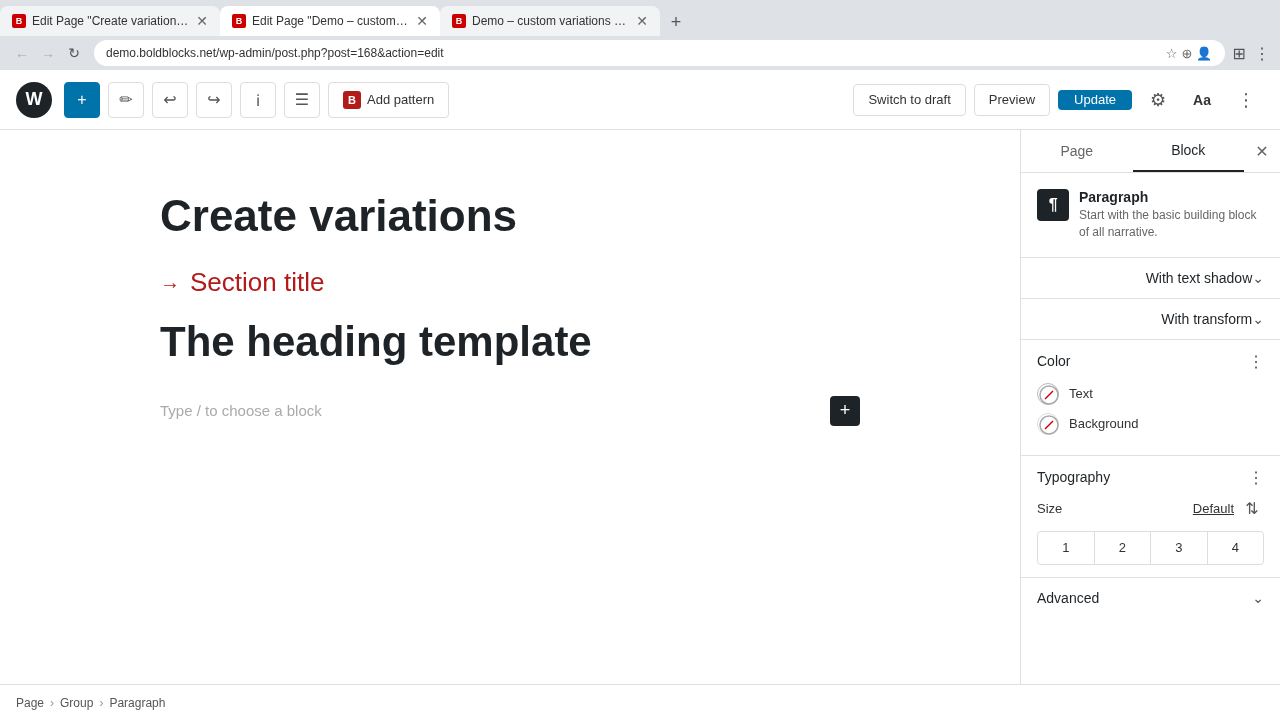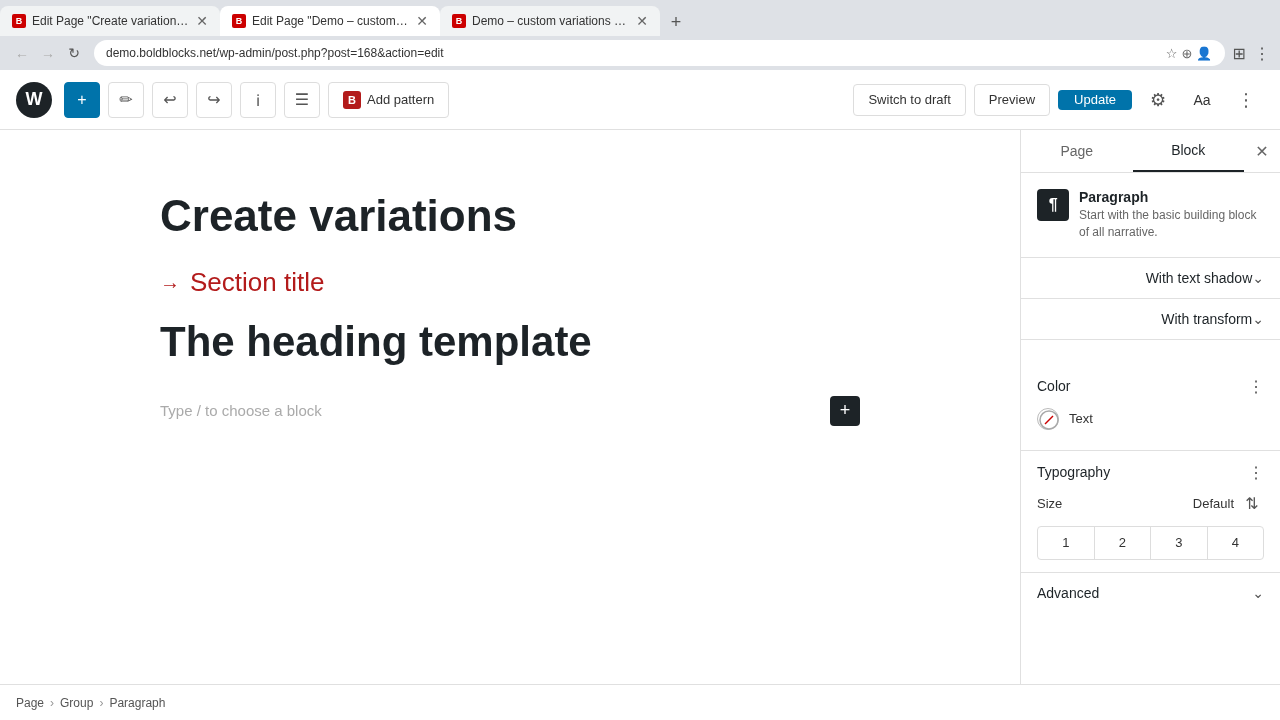--- a/index.html
+++ b/index.html
@@ -28,21 +28,21 @@
     .wp-logo { width: 36px; height: 36px; background: #1d2327; border-radius: 50%; display: flex; align-items: center; justify-content: center; color: white; font-size: 18px; font-weight: bold; margin-right: 4px; }
     .toolbar-btn { width: 36px; height: 36px; display: flex; align-items: center; justify-content: center; border: 1px solid #ddd; border-radius: 4px; cursor: pointer; color: #555; font-size: 16px; background: #fff; }
     .toolbar-btn.blue-btn { background: #0073aa; color: white; border-color: #0073aa; border-radius: 4px; }
     .add-pattern-btn { height: 36px; display: flex; align-items: center; gap: 6px; padding: 0 14px; background: #fff; border: 1px solid #ddd; border-radius: 4px; font-size: 13px; color: #333; cursor: pointer; }
     .add-pattern-btn .b-logo { width: 18px; height: 18px; background: #b31b1b; border-radius: 3px; color: white; font-size: 11px; font-weight: bold; display: flex; align-items: center; justify-content: center; }
     .toolbar-right { margin-left: auto; display: flex; align-items: center; gap: 8px; }
     .switch-draft-btn { height: 32px; padding: 0 14px; background: #fff; border: 1px solid #ddd; border-radius: 4px; font-size: 13px; color: #333; cursor: pointer; }
     .preview-btn { height: 32px; padding: 0 14px; background: #fff; border: 1px solid #ddd; border-radius: 4px; font-size: 13px; color: #333; cursor: pointer; }
     .update-btn { height: 20px; padding: 0 16px; background: #0073aa; color: white; border: none; border-radius: 4px; font-size: 13px; cursor: pointer; font-weight: 500; }
     .settings-icon-btn { width: 36px; height: 36px; display: flex; align-items: center; justify-content: center; cursor: pointer; color: #555; font-size: 18px; }
-    .aa-btn { width: 36px; height: 36px; display: flex; align-items: center; justify-content: center; cursor: pointer; font-size: 14px; font-weight: normal; color: #333; }
+    .aa-btn { width: 36px; height: 36px; display: flex; align-items: center; justify-content: center; cursor: pointer; font-size: 14px; font-weight: bold; color: #333; }
     .more-btn { width: 36px; height: 36px; display: flex; align-items: center; justify-content: center; cursor: pointer; color: #555; font-size: 18px; }
 
     
     .main-area { display: flex; height: calc(720px - 70px - 60px); }
 
     
     .editor-area { flex: 1; background: #fff; overflow: auto; position: relative; }
     .editor-inner { padding: 60px 80px; max-width: 860px; margin: 0 auto; }
     .post-title { font-size: 44px; font-weight: 700; color: #1d2327; margin-bottom: 24px; line-height: 1.2; }
     .section-title-block { display: flex; align-items: center; gap: 10px; margin-bottom: 20px; }
@@ -61,33 +61,33 @@
     .panel-content { flex: 1; overflow-y: auto; padding: 0; }
     .block-info { padding: 16px; display: flex; gap: 10px; align-items: flex-start; border-bottom: 1px solid #e0e0e0; }
     .paragraph-icon { width: 32px; height: 32px; background: #1d2327; color: white; display: flex; align-items: center; justify-content: center; font-size: 16px; font-style: italic; font-weight: bold; border-radius: 4px; flex-shrink: 0; }
     .block-name { font-size: 14px; font-weight: 600; color: #1d2327; }
     .block-desc { font-size: 12px; color: #666; margin-top: 2px; line-height: 1.4; }
     .section-row { display: flex; align-items: center; justify-content: flex-end; padding: 12px 16px; cursor: pointer; }
     .section-label { font-size: 14px; color: #1d2327; }
     .section-chevron { color: #555; font-size: 14px; }
     .section-divider { border: none; border-top: 1px solid #e0e0e0; margin: 0; }
     .color-section { padding: 12px 16px; }
-    .color-header { display: flex; align-items: center; justify-content: space-between; margin-bottom: 12px; margin-top: 25px; }
+    .color-header { display: flex; align-items: center; justify-content: space-between; margin-bottom: 12px; }
     .color-title { font-size: 14px; color: #1d2327; font-weight: 500; }
     .color-more { color: #555; font-size: 16px; cursor: pointer; }
     .color-row { display: flex; align-items: center; gap: 10px; margin-bottom: 8px; }
     .color-circle { width: 22px; height: 22px; border-radius: 50%; border: 1px solid #ddd; }
     .color-label { font-size: 13px; color: #333; }
     .typography-section { padding: 12px 16px; border-top: 1px solid #e0e0e0; }
     .typography-header { display: flex; align-items: center; justify-content: space-between; margin-bottom: 10px; }
     .typography-title { font-size: 14px; color: #1d2327; font-weight: 500; }
     .typography-more { color: #555; font-size: 16px; cursor: pointer; }
     .size-row { display: flex; align-items: center; margin-bottom: 10px; }
     .size-label { font-size: 13px; color: #333; }
-    .size-value { font-size: 13px; color: #333; margin-left: auto; }
+    .size-value { font-size: 13px; color: #333; margin-left: auto; text-decoration: underline; }
     .size-adjust-btn { width: 24px; height: 24px; display: flex; align-items: center; justify-content: center; cursor: pointer; color: #555; }
     .size-buttons { display: flex; border: 1px solid #ddd; border-radius: 4px; overflow: hidden; }
     .size-btn { flex: 1; height: 32px; display: flex; align-items: center; justify-content: center; font-size: 13px; color: #333; cursor: pointer; border-right: 1px solid #ddd; }
     .size-btn:last-child { border-right: none; }
     .advanced-row { display: flex; align-items: center; justify-content: space-between; padding: 12px 16px; cursor: pointer; border-top: 1px solid #e0e0e0; }
     .advanced-label { font-size: 14px; color: #1d2327; }
     .advanced-chevron { color: #555; font-size: 14px; }
 
     
     .status-bar { height: 36px; background: #fff; border-top: 1px solid #e0e0e0; display: flex; align-items: center; padding: 0 16px; gap: 6px; font-size: 12px; color: #555; position: fixed; bottom: 0; left: 0; right: 0; }
@@ -211,20 +211,29 @@
         </div>
         <div class="color-row">
           <div class="color-circle" style="background: transparent; border: 1.5px solid #bbb;">
             <svg width="22" height="22" viewBox="0 0 22 22">
                 <circle cx="11" cy="11" r="9" fill="none" stroke="#aaa" stroke-width="1.5"></circle>
                 <line x1="7" y1="15" x2="15" y2="7" stroke="#c00" stroke-width="1.5"></line>
               </svg>
           </div>
           <span class="color-label">Text</span>
         </div>
+        <div class="color-row">
+          <div class="color-circle" style="background: transparent;">
+            <svg width="22" height="22" viewBox="0 0 22 22">
+                <circle cx="11" cy="11" r="9" fill="none" stroke="#aaa" stroke-width="1.5"></circle>
+                <line x1="7" y1="15" x2="15" y2="7" stroke="#c00" stroke-width="1.5"></line>
+              </svg>
+          </div>
+          <span class="color-label">Background</span>
+        </div>
       </div>
 
       <div class="typography-section">
         <div class="typography-header">
           <span class="typography-title">Typography</span>
           <span class="typography-more">⋮</span>
         </div>
         <div class="size-row">
           <span class="size-label">Size</span>
           <span class="size-value">Default</span>

